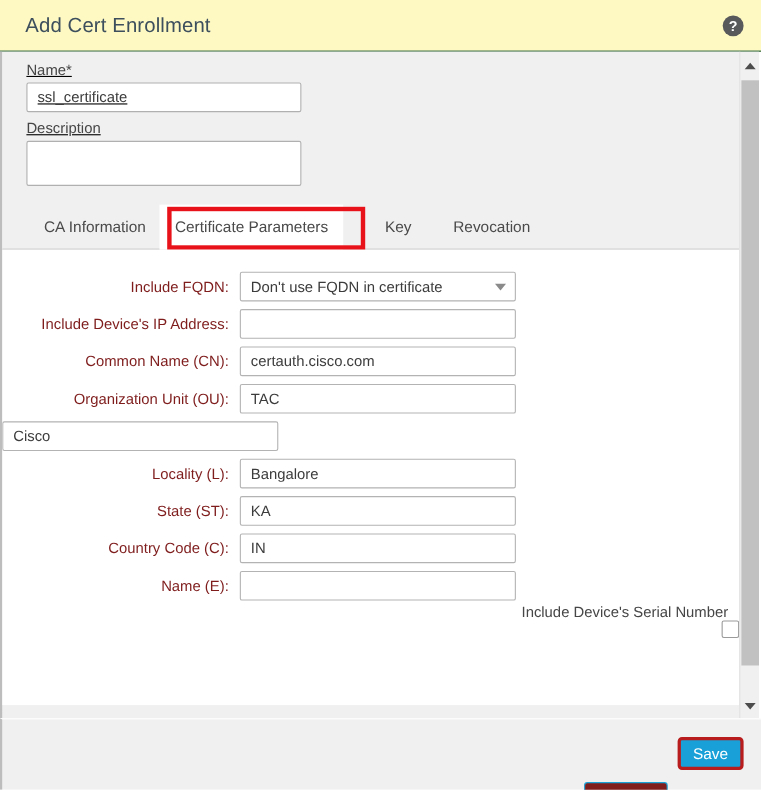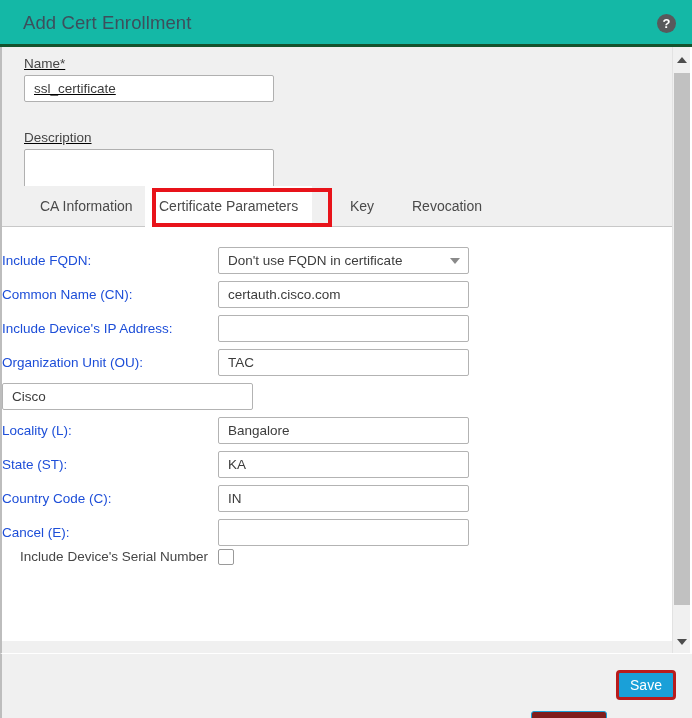--- a/index.html
+++ b/index.html
@@ -18,22 +18,22 @@
     background: #ffffff;
     display: flex;
     flex-direction: column;
   }
 
   
   #header {
     position: relative;
     height: 47px;
     flex: 0 0 47px;
-    background: #14b8a6;
-    border-bottom: 3px solid #14532d;
+    background: #fef9c3;
+    border-bottom: 1px solid #14532d;
   }
   #dialog-title {
     position: absolute;
     left: 23px;
     top: 12px;
     font-size: 18.5px;
     color: #3d4f5c;
     letter-spacing: .1px;
     white-space: nowrap;
   }
@@ -86,21 +86,21 @@
     width: 250px;
     background: #ffffff;
     border: 1px solid #b0b0b0;
     border-radius: 2px;
     font-family: "Liberation Sans", sans-serif;
     font-size: 13.5px;
     color: #3c3c3c;
     padding: 0 9px;
     outline: none;
   }
-  #name-input { height: 27px; margin-bottom: 28px; }
+  #name-input { height: 27px; margin-bottom: 7px; }
   #description-input { height: 41px; padding-top: 5px; resize: none; }
 
   
   #tabs {
     position: relative;
     height: 41px;
     background: #f0f0f0;
     border-bottom: 1px solid #c8c8c8;
   }
   .tab {
@@ -138,23 +138,24 @@
   }
 
   .field-row {
     display: flex;
     align-items: center;
     height: 34px;
     margin-bottom: 0px;
   }
   .field-label {
     width: 216px;
+    text-align: right;
     padding-right: 10px;
     font-size: 13.5px;
-    color: #1d4ed8;
+    color: #7f1d1d;
     white-space: nowrap;
   }
   .field-control {
     width: 251px;
   }
   .field-input {
     width: 251px;
     height: 27px;
     background: #ffffff;
     border: 1px solid #b3b3b3;
@@ -190,22 +191,23 @@
     top: 11px;
     width: 0; height: 0;
     border-left: 5px solid transparent;
     border-right: 5px solid transparent;
     border-top: 6px solid #8a8a8a;
     pointer-events: none;
   }
 
   #serial-row {
     display: flex;
-    align-items: flex-start;
+    align-items: flex-end;
     height: 34px;
+    flex-direction: column;
   }
   #serial-label {
     width: 216px;
     text-align: right;
     padding-right: 10px;
     font-size: 13.5px;
     color: #464646;
     white-space: nowrap;
   }
   #serial-checkbox {
@@ -319,34 +321,34 @@
           <div class="field-label">Include FQDN:</div>
           <div class="field-control">
             <div class="select-wrap">
               <div class="select-box">Don't use FQDN in certificate</div>
               <div class="select-arrow"></div>
             </div>
           </div>
         </div>
 
         <div class="field-row">
+          <div class="field-label">Include Device's IP Address:</div>
+          <div class="field-control">
+            <input class="field-input" type="text" value="" style="">
+          </div>
+        </div>
+
+        <div class="field-row">
           <div class="field-label">Common Name (CN):</div>
           <div class="field-control">
             <input class="field-input" type="text" value="certauth.cisco.com" style="">
           </div>
         </div>
 
         <div class="field-row">
-          <div class="field-label">Include Device's IP Address:</div>
-          <div class="field-control">
-            <input class="field-input" type="text" value="" style="">
-          </div>
-        </div>
-
-        <div class="field-row">
           <div class="field-label">Organization Unit (OU):</div>
           <div class="field-control">
             <input class="field-input" type="text" value="TAC" style="">
           </div>
         </div>
 
         <div class="field-row">
           <div class="field-control">
             <input class="field-input" type="text" value="Cisco" style="">
           </div>
@@ -367,21 +369,21 @@
         </div>
 
         <div class="field-row">
           <div class="field-label">Country Code (C):</div>
           <div class="field-control">
             <input class="field-input" type="text" value="IN" style="">
           </div>
         </div>
 
         <div class="field-row">
-          <div class="field-label">Cancel (E):</div>
+          <div class="field-label">Name (E):</div>
           <div class="field-control">
             <input class="field-input" type="text" value="" style="">
           </div>
         </div>
 
         <div id="serial-row">
           <div id="serial-label">Include Device's Serial Number</div>
           <div id="serial-checkbox"></div>
         </div>
 

